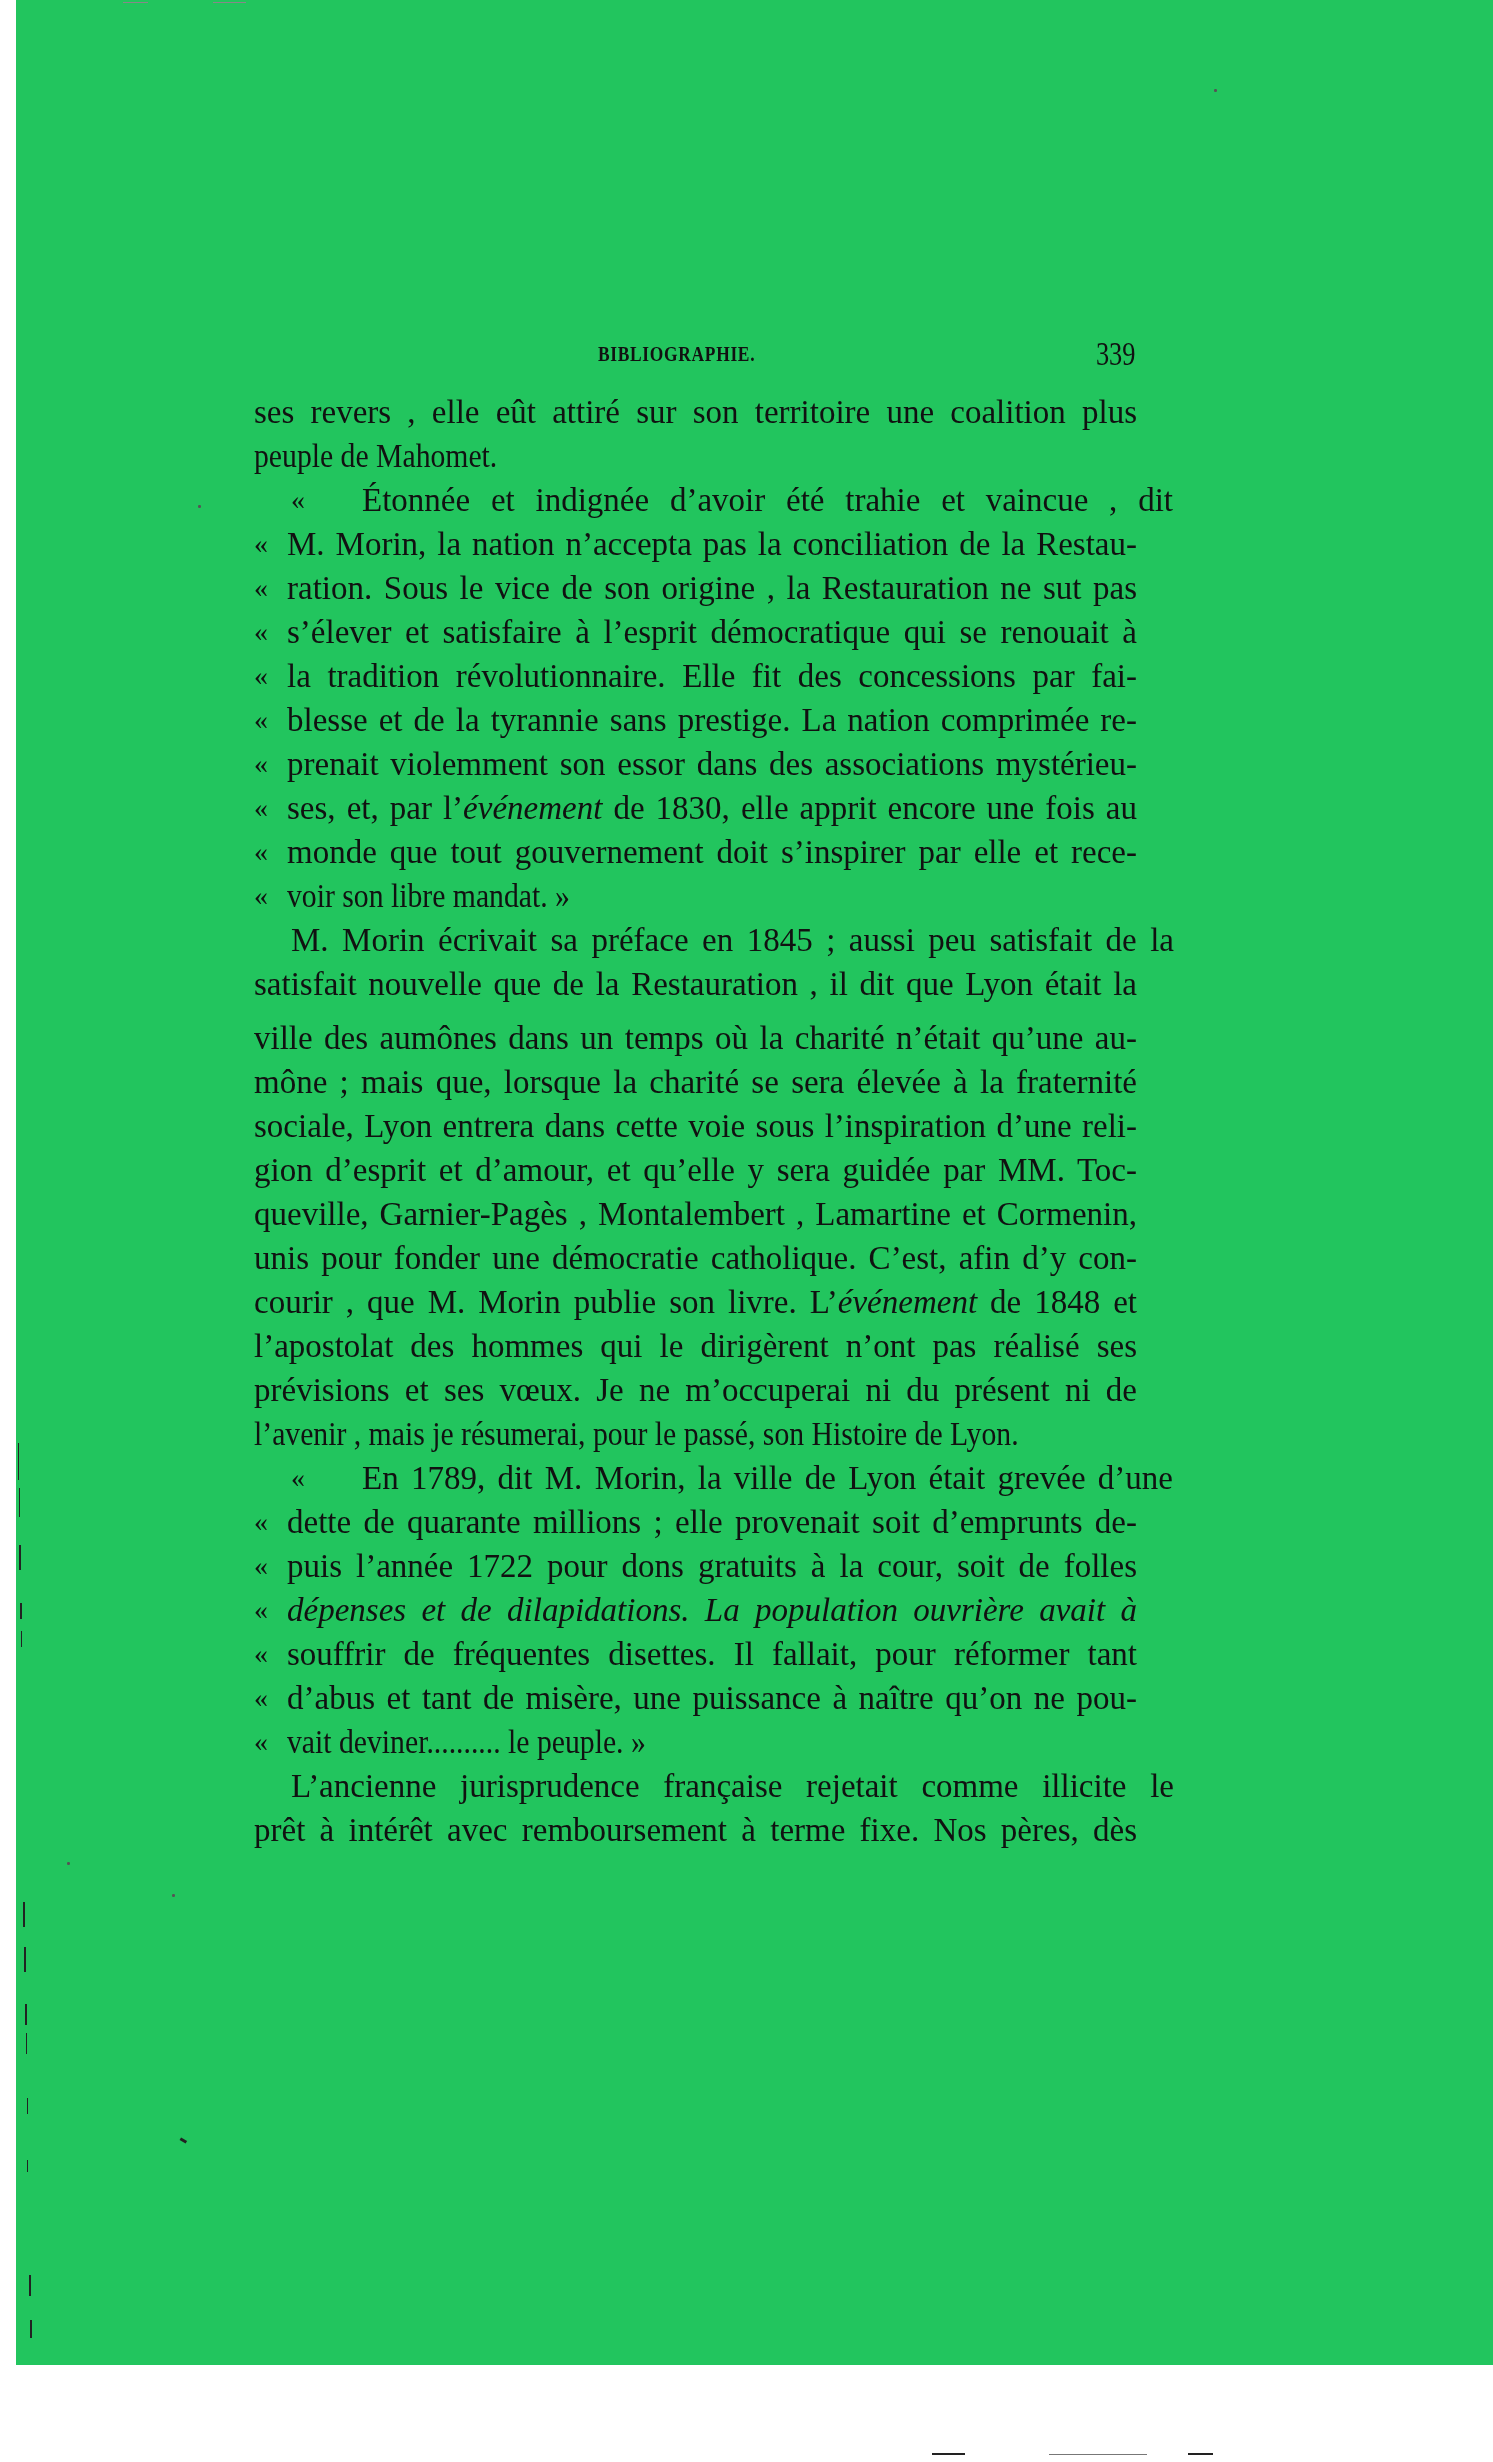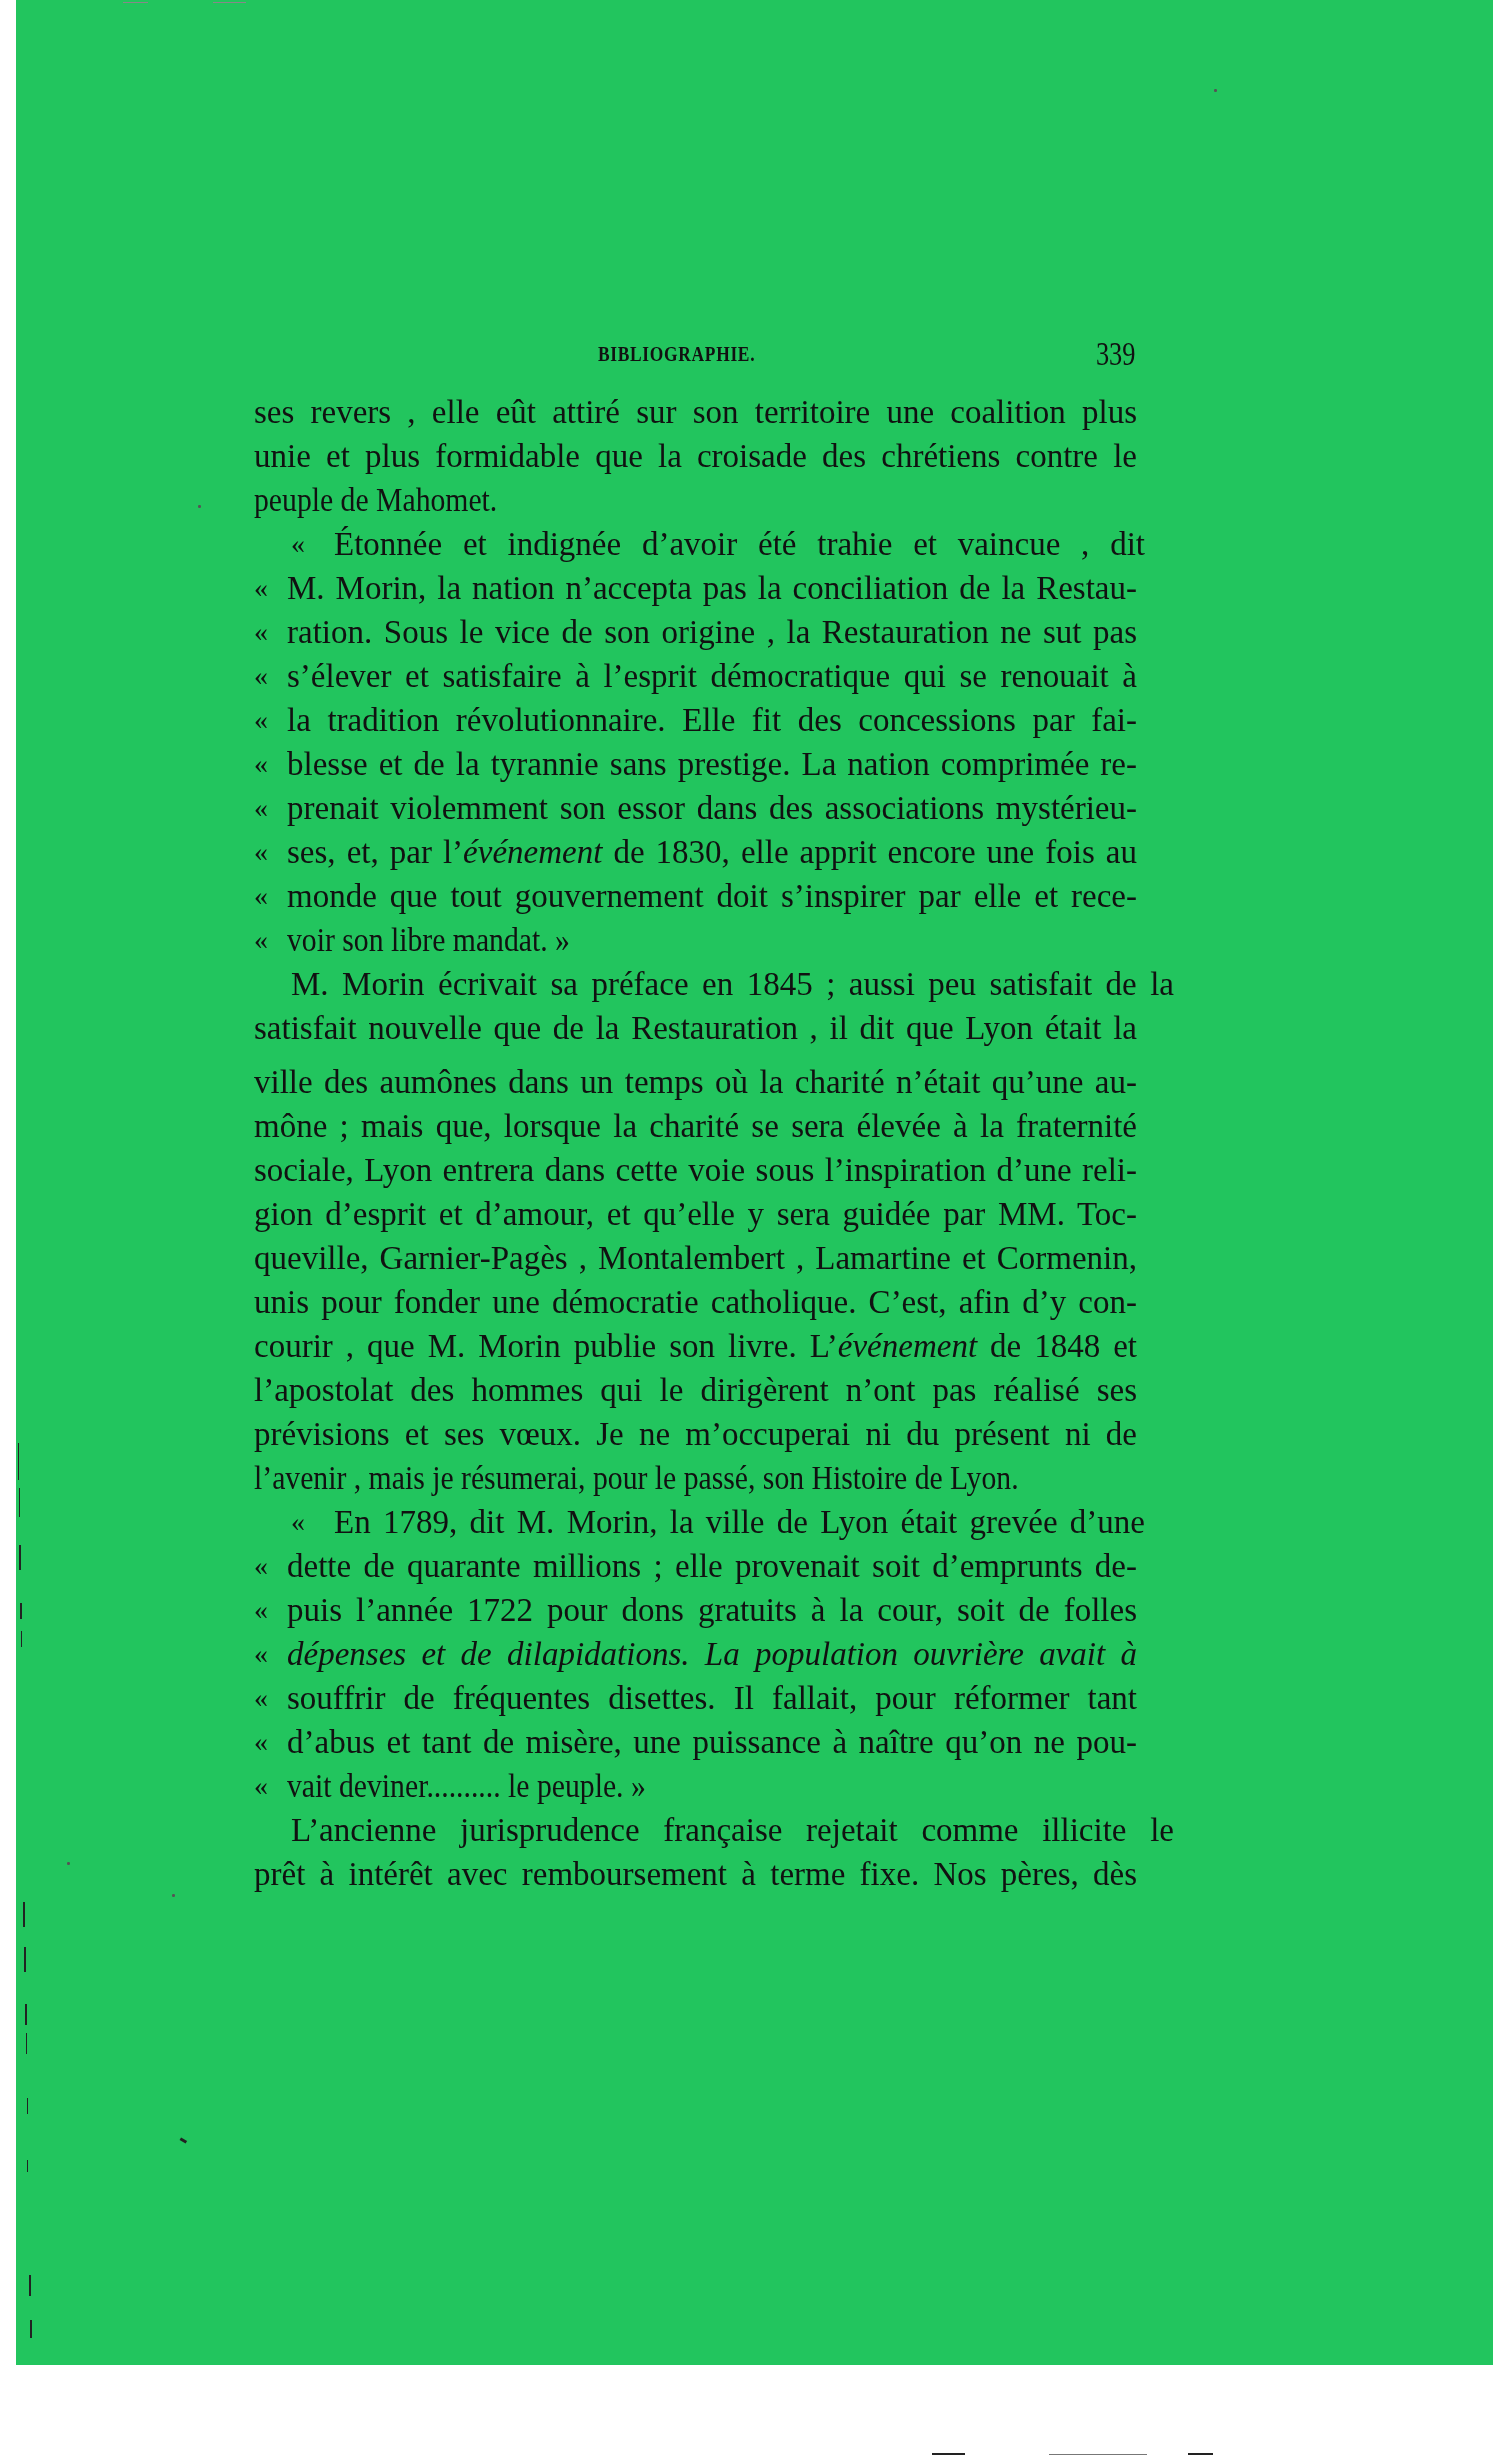--- a/index.html
+++ b/index.html
@@ -9,41 +9,38 @@
   .running-title { position: absolute; left: 344px; top: 6.6px; font-size: 20.5px; font-weight: bold; letter-spacing: 0.8px; transform: scaleX(0.85); transform-origin: left center; white-space: nowrap; }
   .page-number { position: absolute; right: 1.6px; top: 0px; font-size: 33px; white-space: nowrap; transform: scaleX(0.8); transform-origin: right center; }
   .body-text { position: absolute; left: 238px; top: 390px; width: 883px; }
   .line { height: 44px; line-height: 44px; font-size: 33px; white-space: nowrap; position: relative; }
   .line .inner { display: block; text-align: justify; text-align-last: justify; transform-origin: left center; }
   .line.last .inner { text-align-last: left; }
   .line.indent .inner { padding-left: 37px; }
   .line.q .guil { position: absolute; left: 0; top: 0; font-size: 28px; }
   .line.q .inner { margin-left: 33px; }
   .line.qfirst .guil { position: absolute; left: 37px; top: 0; font-size: 28px; }
-  .line.qfirst .inner { margin-left: 80px; }
+  .line.qfirst .inner { margin-left: 108px; }
   em { font-style: italic; }
   .mark { position: absolute; background: #222; }
   .dot { position: absolute; width: 2.5px; height: 2.5px; background: #555; border-radius: 50%; }
 </style>
 </head>
 <body>
 
 <div class="page">
 
   <div class="running-head">
     <span class="running-title">BIBLIOGRAPHIE.</span>
     <span class="page-number">339</span>
   </div>
 
   <div class="body-text" id="body-text">
       <div class="line">
         <span class="inner" style="width: 883px; display: block;">ses revers , elle eût attiré sur son territoire une coalition plus</span>
-      </div>
-      <div class="line">
-        <span class="inner" style="width: 883px; display: block;">unie et plus formidable que la croisade des chrétiens contre le</span>
       </div>
       <div class="line last"><span class="inner" style="width: auto; display: inline-block; transform: scaleX(0.9);">peuple de Mahomet.</span></div>
       <div class="line qfirst">
         <span class="guil">«</span>
         <span class="inner" style="width: 811px; display: block;">Étonnée et indignée d’avoir été trahie et vaincue , dit</span>
       </div>
       <div class="line q">
         <span class="guil">«</span>
         <span class="inner" style="width: 850px; display: block;">M. Morin, la nation n’accepta pas la conciliation de la Restau-</span>
       </div>

